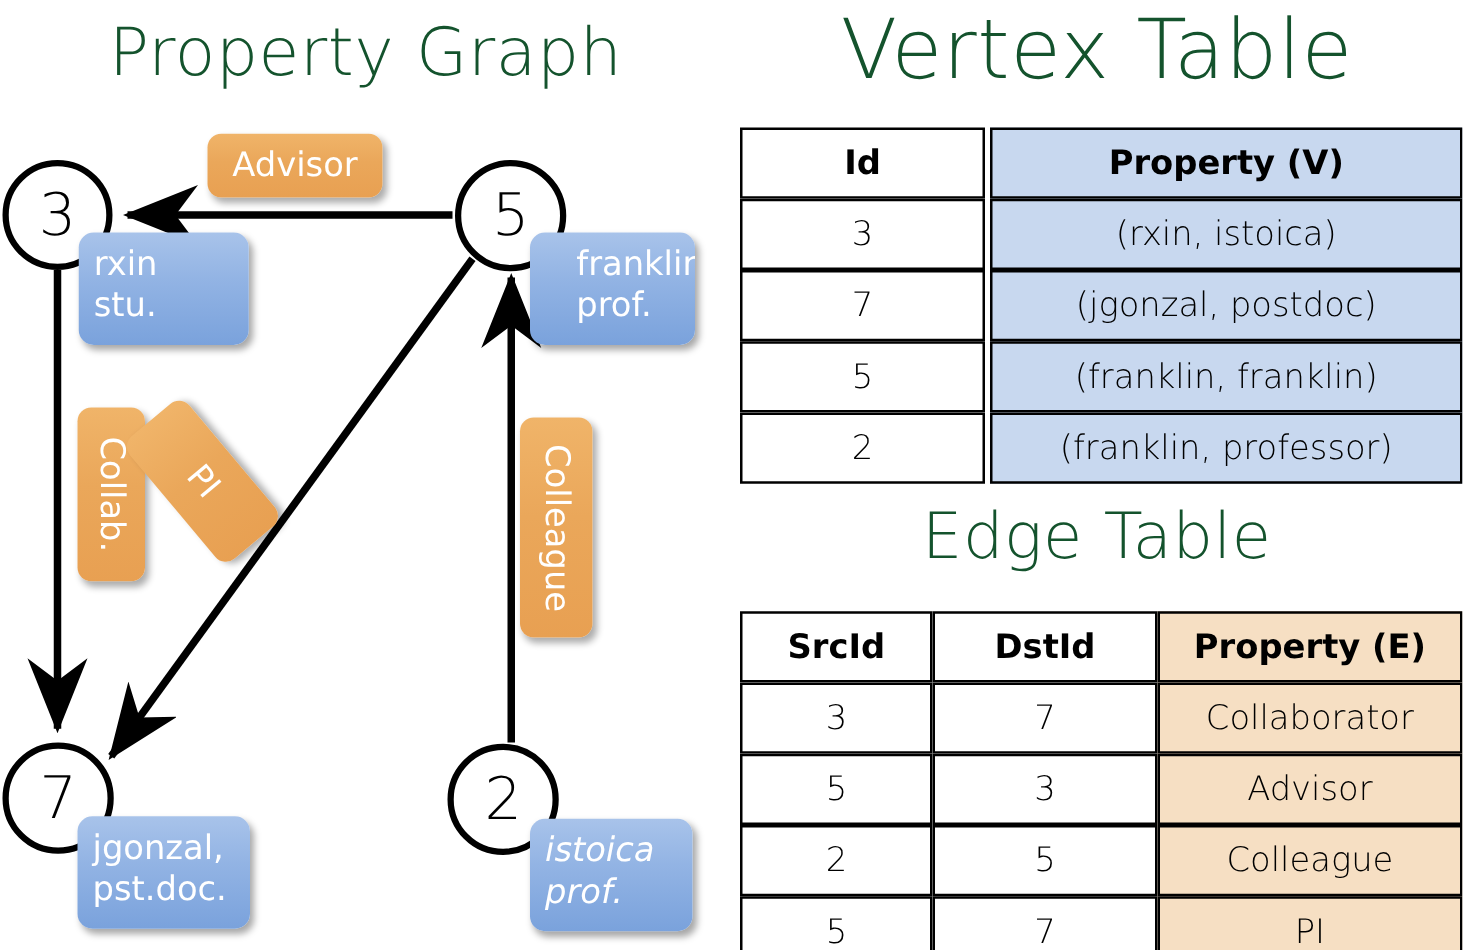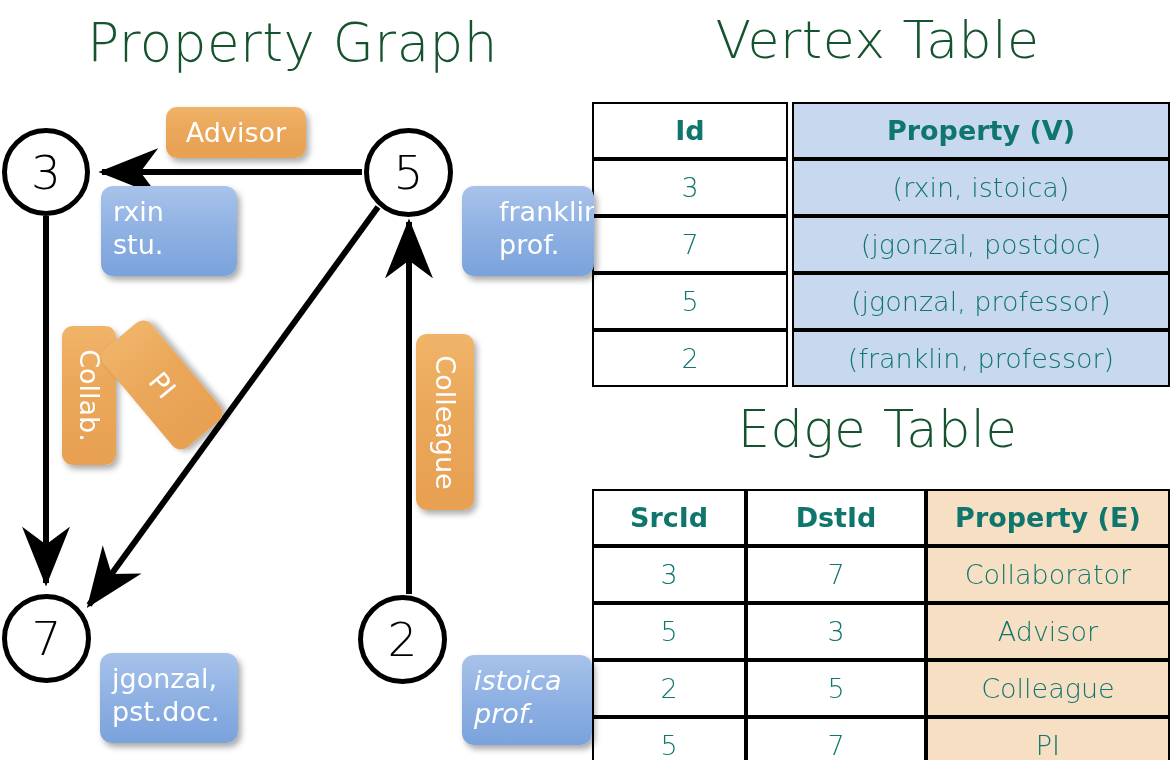--- a/index.html
+++ b/index.html
@@ -16,21 +16,21 @@
   .title{
     position:absolute;
     font-weight:300;
     color:#14532d;
     letter-spacing:0.5px;
     white-space:nowrap;
     font-family:"DejaVu Sans", sans-serif;
     -webkit-font-smoothing:antialiased;
   }
   #title-property-graph{left:0;top:13px;width:585px;text-align:center;font-size:53px;line-height:60px;}
-  #title-vertex-table{left:585px;top:10px;width:585px;text-align:center;font-size:52px;line-height:60px;}
+  #title-vertex-table{left:585px;top:10px;width:585px;text-align:center;font-size:66px;line-height:60px;}
   #title-edge-table{left:585px;top:400px;width:585px;text-align:center;font-size:51px;line-height:60px;}
 
   
   #graph-panel{position:absolute;left:0;top:0;width:585px;height:760px;}
   #graph-edges{position:absolute;left:0;top:0;width:585px;height:760px;}
 
   .node{
     position:absolute;
     border:5px solid #000;
     border-radius:50%;
@@ -50,21 +50,20 @@
     color:#ffffff;
     font-family:"DejaVu Sans", sans-serif;
     font-size:27px;
     line-height:33px;
     padding:9px 12px;
     box-sizing:border-box;
     background:linear-gradient(180deg,#a8c3ea 0%,#93b4e4 40%,#7aa2dc 100%);
     box-shadow:3px 4px 6px rgba(0,0,0,0.35);
     z-index:4;
     overflow:hidden;
-    margin-left:38px;
   }
 
   .edge-label{
     position:absolute;
     border-radius:11px;
     color:#ffffff;
     font-family:"DejaVu Sans", sans-serif;
     font-size:27px;
     background:linear-gradient(180deg,#f0b469 0%,#eaa75a 45%,#e8a052 100%);
     box-shadow:3px 4px 6px rgba(0,0,0,0.33);
@@ -80,21 +79,21 @@
   }
 
   
   .tbl{position:absolute;border-collapse:separate;border-spacing:0;}
   .tbl td{
     border:2px solid #000;
     font-family:"DejaVu Sans", sans-serif;
     font-size:27px;
     font-weight:300;
     text-align:center;
-    color:#0f766e;
+    color:#000000;
     padding:0;
     height:53px;
     background:#ffffff;
   }
   .tbl td.hdr{font-weight:700;}
   .tbl td.blue{background:#c8d8ef;}
   .tbl td.orange{background:#f6dfc3;}
   .tbl td.gapcol{border:none;width:4px;background:transparent;height:53px;}
 
   #vertex-table{left:592px;top:102px;}
@@ -187,21 +186,21 @@
         <td class="blue">(rxin, istoica)</td>
       </tr>
       <tr>
         <td>7</td>
         <td class="gapcol"></td>
         <td class="blue">(jgonzal, postdoc)</td>
       </tr>
       <tr>
         <td>5</td>
         <td class="gapcol"></td>
-        <td class="blue">(jgonzal, professor)</td>
+        <td class="blue">(franklin, franklin)</td>
       </tr>
       <tr>
         <td>2</td>
         <td class="gapcol"></td>
         <td class="blue">(franklin, professor)</td>
       </tr>
     </tbody>
   </table>
 
   <table class="tbl" id="edge-table">

